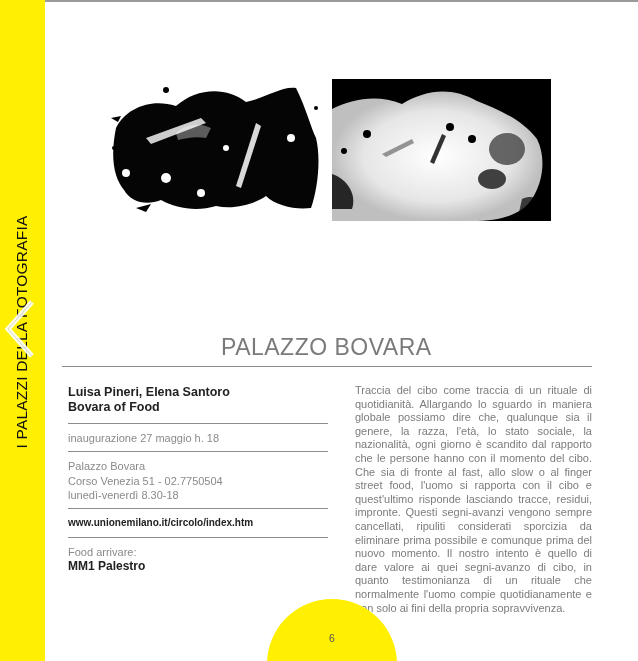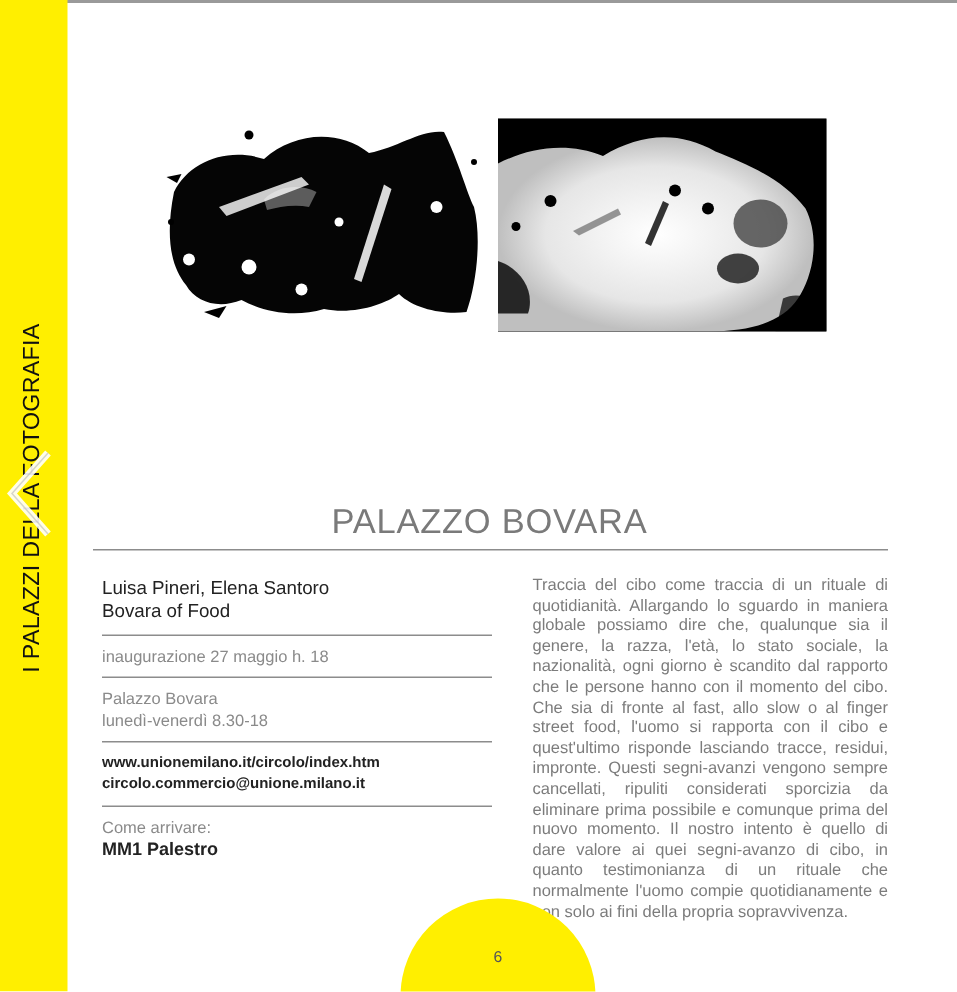--- a/index.html
+++ b/index.html
@@ -26,21 +26,21 @@
   .img-box { position: absolute; overflow: hidden; }
   .img-left { left: 106px; top: 78px; width: 218px; height: 140px; background: #fff; }
   .img-right { left: 332px; top: 79px; width: 219px; height: 142px; background: #000; }
   .page-title {
     position: absolute; left: 221px; top: 334px;
     font-size: 23px; color: #7a7a7a; letter-spacing: 0.5px; font-weight: 400;
   }
   .title-rule { position: absolute; left: 62px; top: 366px; width: 530px; height: 1px; background: #8c8c8c; }
 
   .left-col { position: absolute; left: 68px; top: 385px; width: 260px; }
-  .author { font-size: 12.5px; font-weight: 400; color: #222; line-height: 15px; }
+  .author { font-size: 12.5px; font-weight: 700; color: #222; line-height: 15px; }
   .hr { height: 1px; background: #8c8c8c; margin: 6px 0 7px 0; width: 260px; }
   .info { font-size: 11px; color: #8a8a8a; line-height: 14.3px; }
   .link { font-size: 10px; font-weight: 700; color: #222; line-height: 14.5px; display: block; text-decoration: none; }
   .strong { font-size: 12px; font-weight: 700; color: #222; line-height: 14.5px; }
 
   .right-col {
     position: absolute; left: 355px; top: 384px; width: 237px;
     font-size: 11px; color: #7c7c7c; line-height: 13.6px; text-align: justify;
   }
   .page-circle {
@@ -115,25 +115,25 @@
 <div class="page-title">PALAZZO BOVARA</div>
 <div class="title-rule"></div>
 
 <div class="left-col">
   <div class="author">Luisa Pineri, Elena Santoro</div>
   <div class="author">Bovara of Food</div>
   <div class="hr" style="margin-top:8px"></div>
   <div class="info">inaugurazione 27 maggio h. 18</div>
   <div class="hr"></div>
   <div class="info">Palazzo Bovara</div>
+  <div class="info">Corso Venezia 51 - 02.7750504</div>
   <div class="info">lunedì-venerdì 8.30-18</div>
   <div class="hr"></div>
   <a class="link">www.unionemilano.it/circolo/index.htm</a>
-  <a class="link">circolo.commercio@unione.milano.it</a>
   <div class="hr"></div>
-  <div class="info">Come arrivare:</div>
+  <div class="info">Food arrivare:</div>
   <div class="strong">MM1 Palestro</div>
 </div>
 
 <div class="right-col">Traccia del cibo come traccia di un rituale di quotidianità. Allargando lo sguardo in maniera globale possiamo dire che, qualunque sia il genere, la razza, l'età, lo stato sociale, la nazionalità, ogni giorno è scandito dal rapporto che le persone hanno con il momento del cibo. Che sia di fronte al fast, allo slow o al finger street food, l'uomo si rapporta con il cibo  e quest'ultimo risponde lasciando tracce, residui, impronte. Questi segni-avanzi vengono sempre cancellati, ripuliti considerati sporcizia da eliminare prima  possibile  e comunque prima del nuovo momento. Il nostro intento è quello di dare valore ai quei segni-avanzo di cibo, in quanto testimonianza di un rituale che normalmente l'uomo compie quotidianamente e non solo ai fini della propria sopravvivenza.</div>
 
 <div class="page-circle"></div>
 <div class="page-number">6</div>
 
 </body></html>

